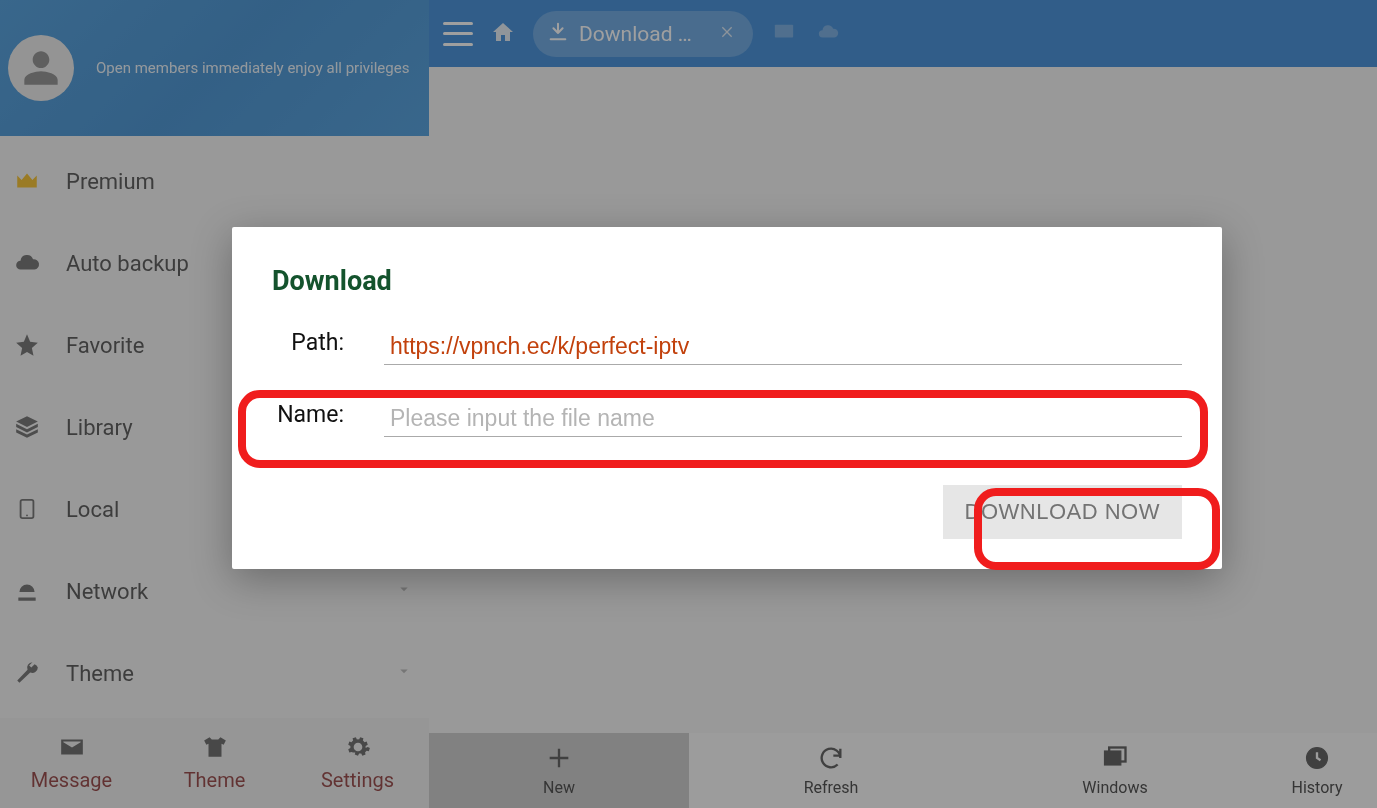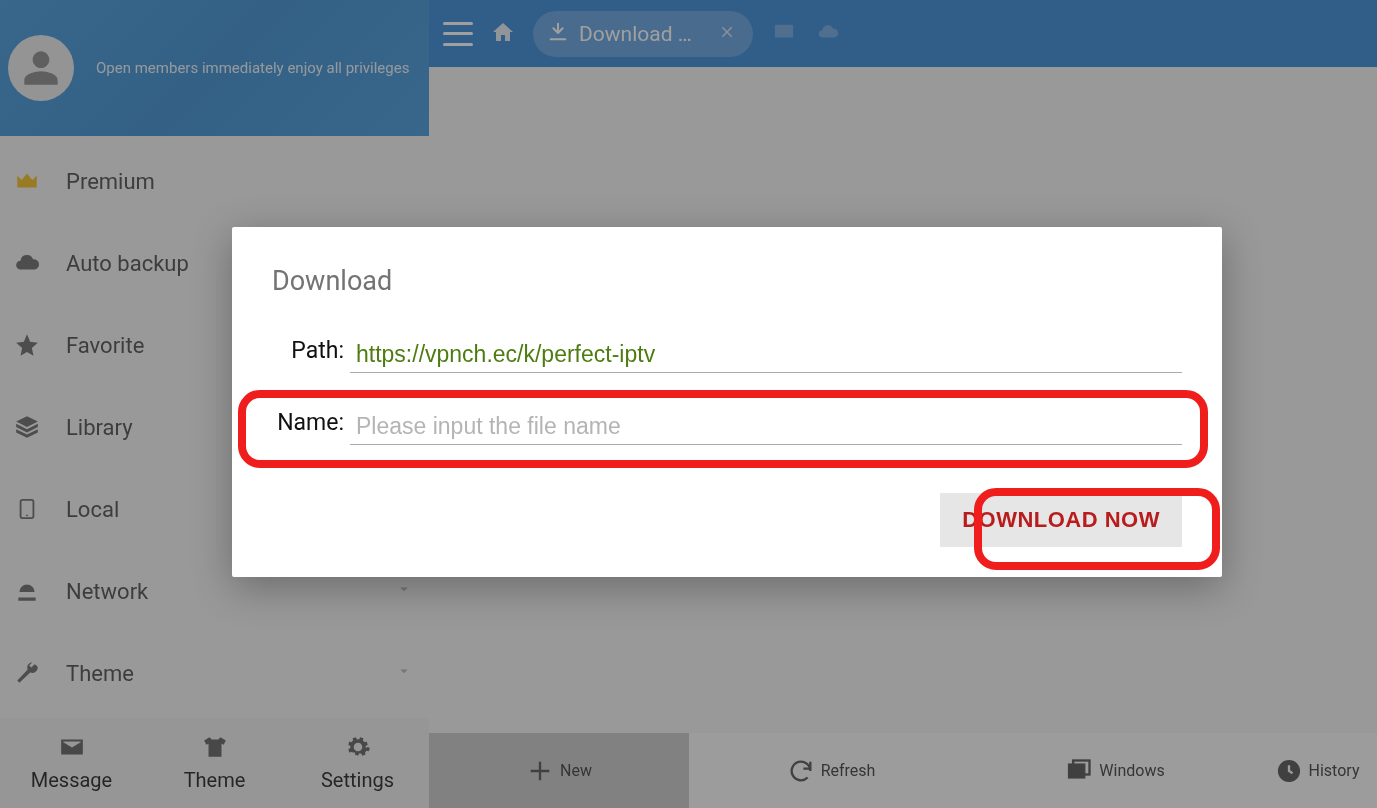--- a/index.html
+++ b/index.html
@@ -33,43 +33,43 @@
   .tab-pill .close svg { width: 16px; height: 16px; stroke: #d7e6f4; }
   .tb-icon svg { width: 26px; height: 22px; fill: #5a9bdc; }
 
   
   .content { position: absolute; left: 429px; top: 67px; right: 0; bottom: 75px; background: #f3f3f3; }
 
   
   .bottom-left { position: absolute; left: 0; bottom: 0; width: 429px; height: 90px; background: #ececec; display: flex; }
   .bl-item { flex: 1; display: flex; flex-direction: column; align-items: center; justify-content: center; gap: 8px; cursor: pointer; }
   .bl-item svg { width: 26px; height: 26px; fill: #4a4a4a; }
-  .bl-item .bl-label { font-size: 20px; color: #000000; }
+  .bl-item .bl-label { font-size: 20px; color: #7f1d1d; }
 
   .bottom-right { position: absolute; left: 429px; bottom: 0; right: 0; height: 75px; background: #f8f8f8; display: flex; }
-  .br-item { display: flex; flex-direction: row; align-items: center; justify-content: center; gap: 6px; cursor: pointer; }
+  .br-item { display: flex; flex-direction: column; align-items: center; justify-content: center; gap: 6px; cursor: pointer; }
   .br-item.new { width: 260px; background: #c1c1c1; }
   .br-item.refresh { flex: 1; justify-content: center; }
   .br-item.windows { flex: 1; }
   .br-item.history { width: 120px; }
   .br-item svg { width: 28px; height: 28px; fill: #3a3a3a; stroke: #3a3a3a; }
   .br-item .br-label { font-size: 16px; color: #222; }
 
   
   .overlay { position: absolute; inset: 0; background: rgba(70,70,70,0.52); }
 
   
   .modal { position: absolute; left: 232px; top: 227px; width: 990px; background: #fff; padding: 38px 40px 30px 40px; border-radius: 2px; box-shadow: 0 10px 40px rgba(0,0,0,0.3); }
-  .modal-title { font-size: 27px; font-weight: 400; color: #737373; margin-bottom: 40px; }
+  .modal-title { font-size: 27px; font-weight: 700; color: #14532d; margin-bottom: 32px; }
   .form-row { display: flex; margin-bottom: 36px; }
   .form-label { width: 78px; font-size: 23px; color: #111; text-align: right; padding-right: 6px; line-height: 1.2; }
-  .form-input { flex: 1; border: none; border-bottom: 1.5px solid #aaa; font-size: 23px; padding: 4px 6px 4px 6px; outline: none; color: #4d7c0f; background: transparent; }
+  .form-input { flex: 1; border: none; border-bottom: 1.5px solid #aaa; font-size: 23px; padding: 4px 6px 4px 6px; outline: none; color: #c2410c; background: transparent; margin-left: 34px; }
   .form-input::placeholder { color: #b4b4b4; }
   .modal-actions { display: flex; justify-content: flex-end; margin-top: 48px; }
-  .dl-btn { background: #e6e6e6; color: #b91c1c; font-size: 22px; font-weight: 700; letter-spacing: 0.5px; padding: 14px 22px; border: none; cursor: pointer; }
+  .dl-btn { background: #e6e6e6; color: #737373; font-size: 22px; font-weight: 400; letter-spacing: 0.5px; padding: 14px 22px; border: none; cursor: pointer; }
 
   
   .callout { position: absolute; border: 8px solid #f01d1d; border-radius: 22px; pointer-events: none; }
   .callout.name { left: 238px; top: 390px; width: 970px; height: 78px; }
   .callout.btn { left: 974px; top: 488px; width: 246px; height: 82px; }
 </style>
 </head>
 <body>
 
 <div class="app">

